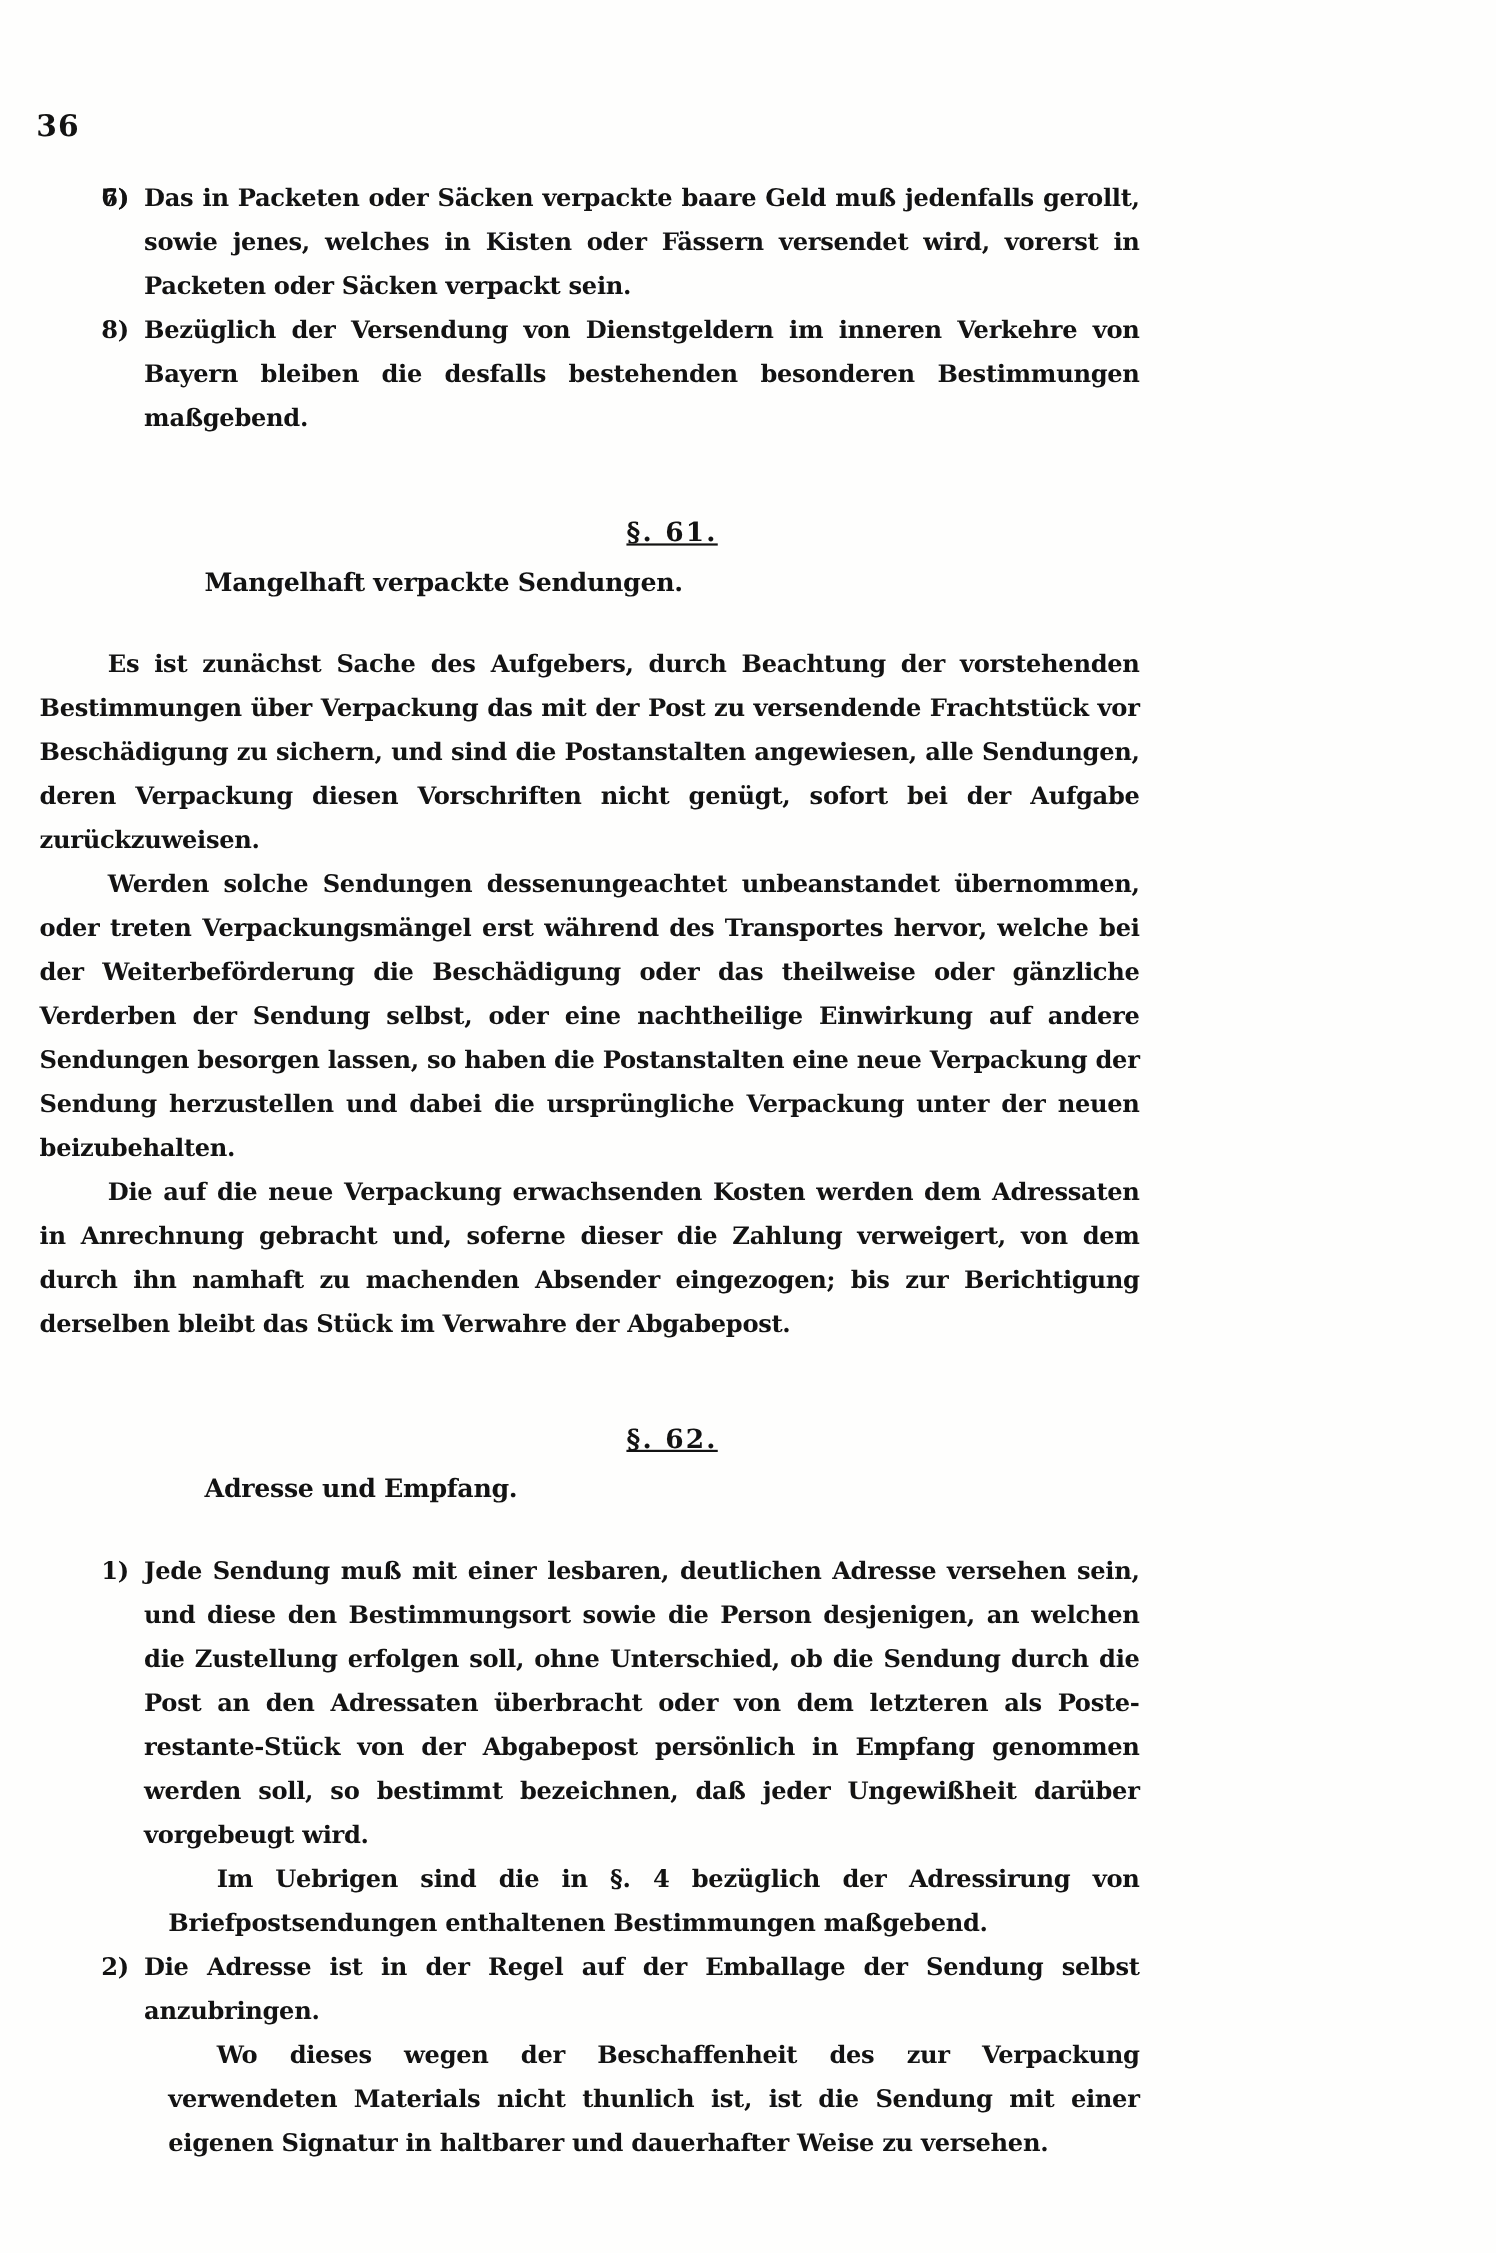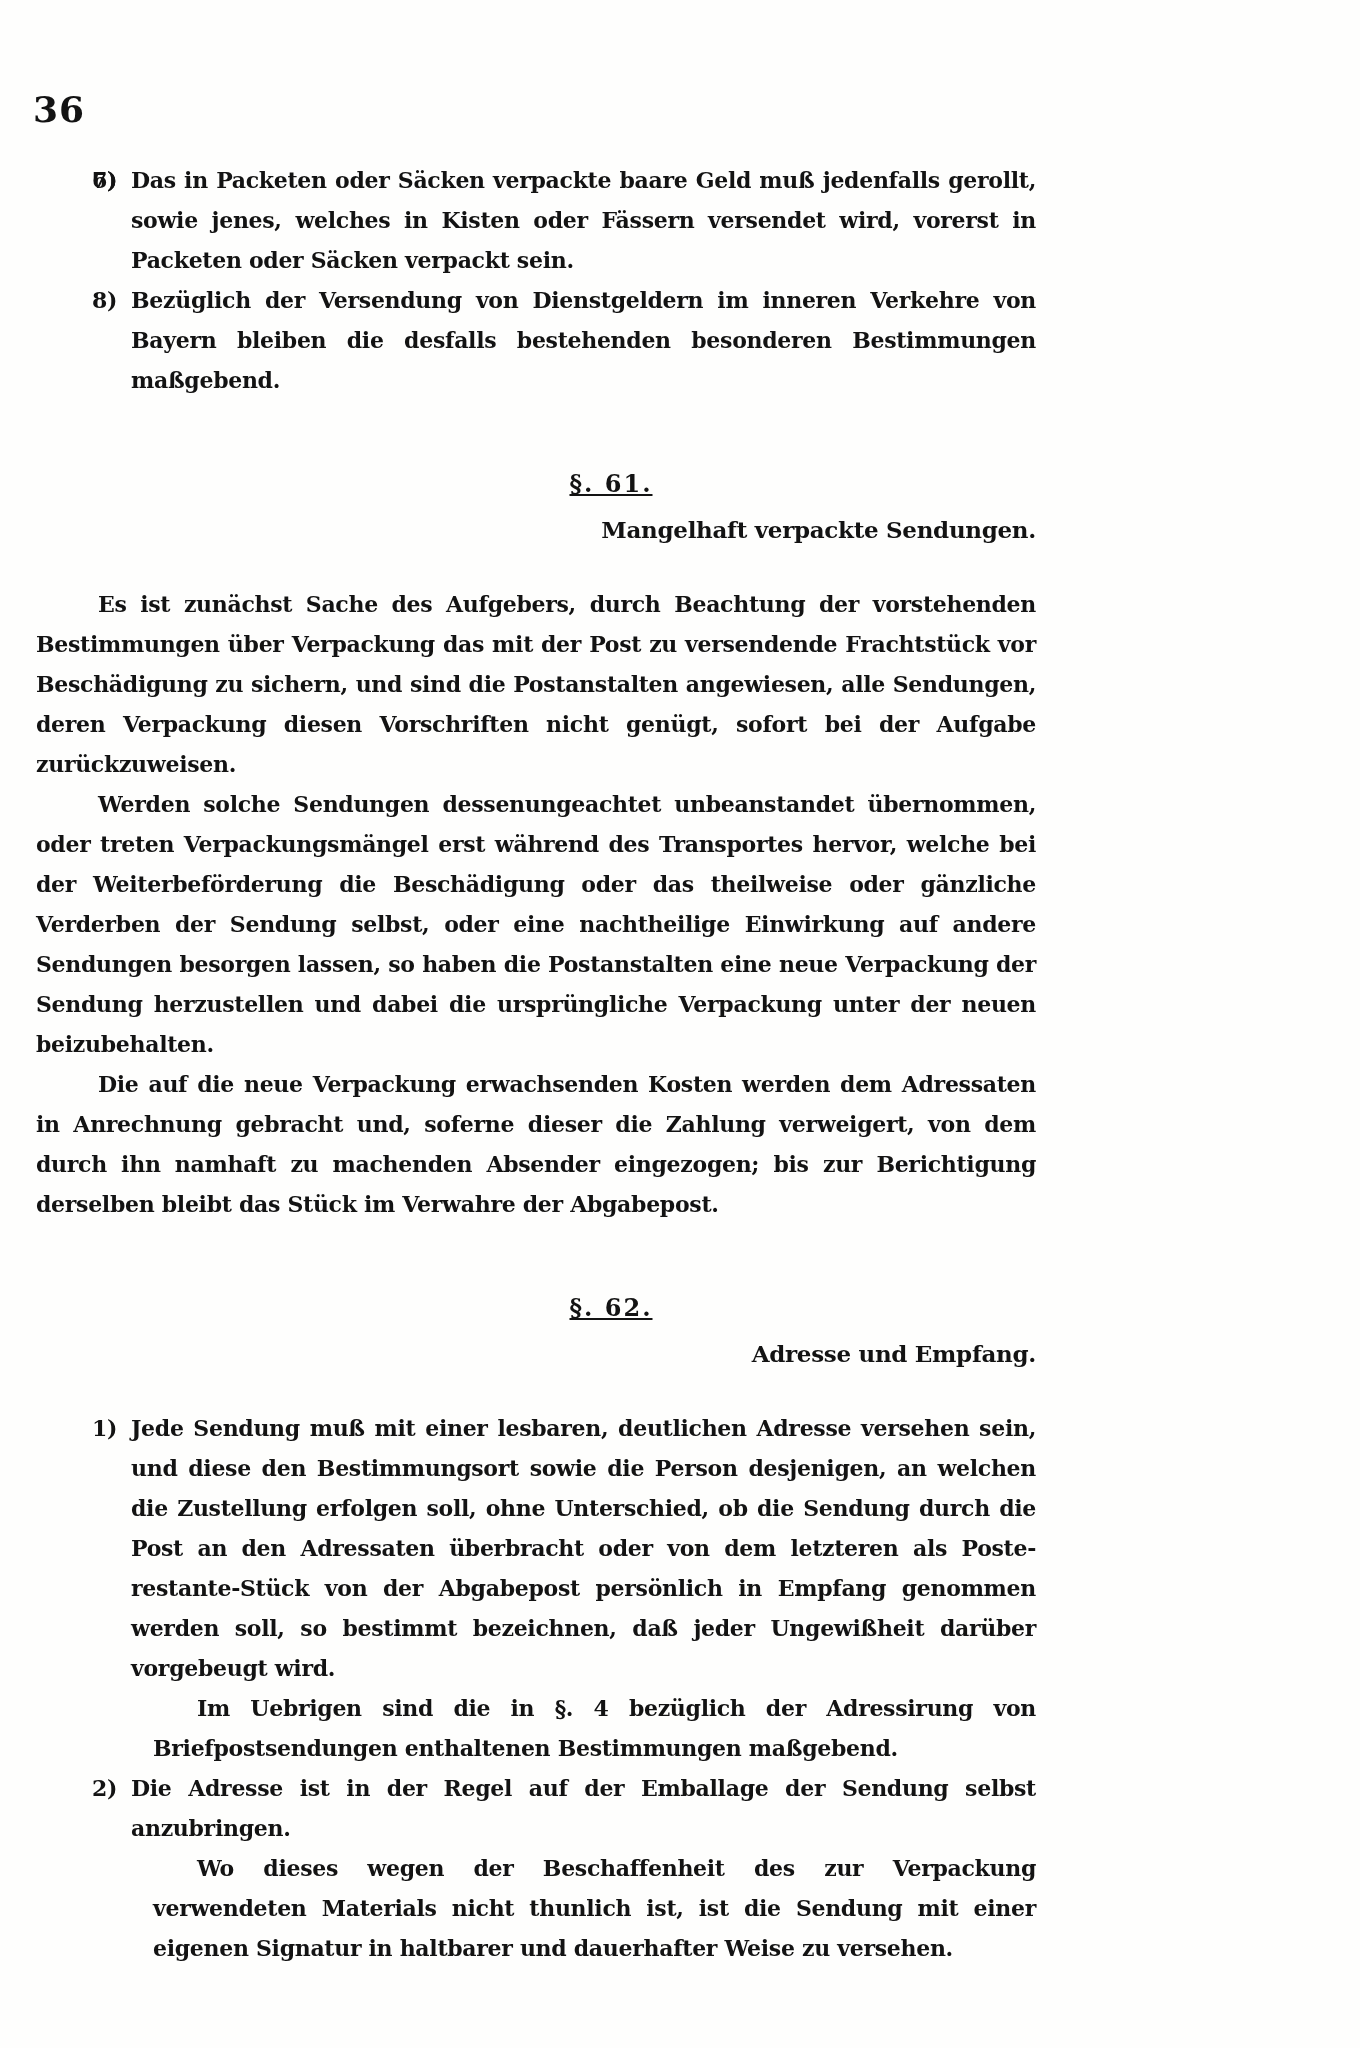--- a/index.html
+++ b/index.html
@@ -12,22 +12,22 @@
     position: relative;
     background: #fefefd;
     color: #131313;
     font-family: "DejaVu Serif", serif;
     font-weight: bold;
     overflow: hidden;
   }
   .page-number {
     position: absolute;
     left: 33px;
-    top: 88px;
-    font-size: 36px;
+    top: 100px;
+    font-size: 27px;
     letter-spacing: 1px;
   }
   .column {
     position: absolute;
     left: 36px;
     top: 160px;
     width: 1000px;
     font-size: 22px;
     line-height: 40px;
     text-align: justify;
@@ -55,21 +55,21 @@
     margin: 64px 0 0 0;
     text-align: center;
     padding-left: 150px;
     font-size: 24px;
     letter-spacing: 2px;
     text-indent: 0;
     text-decoration: underline;
   }
   .section-title {
     margin: 6px 0 34px 0;
-    text-align: right;
+    text-align: left;
     padding-left: 150px;
     font-size: 23px;
     text-indent: 0;
   }
 </style>
 </head>
 <body>
 
 <div class="page-number">36</div>
 

